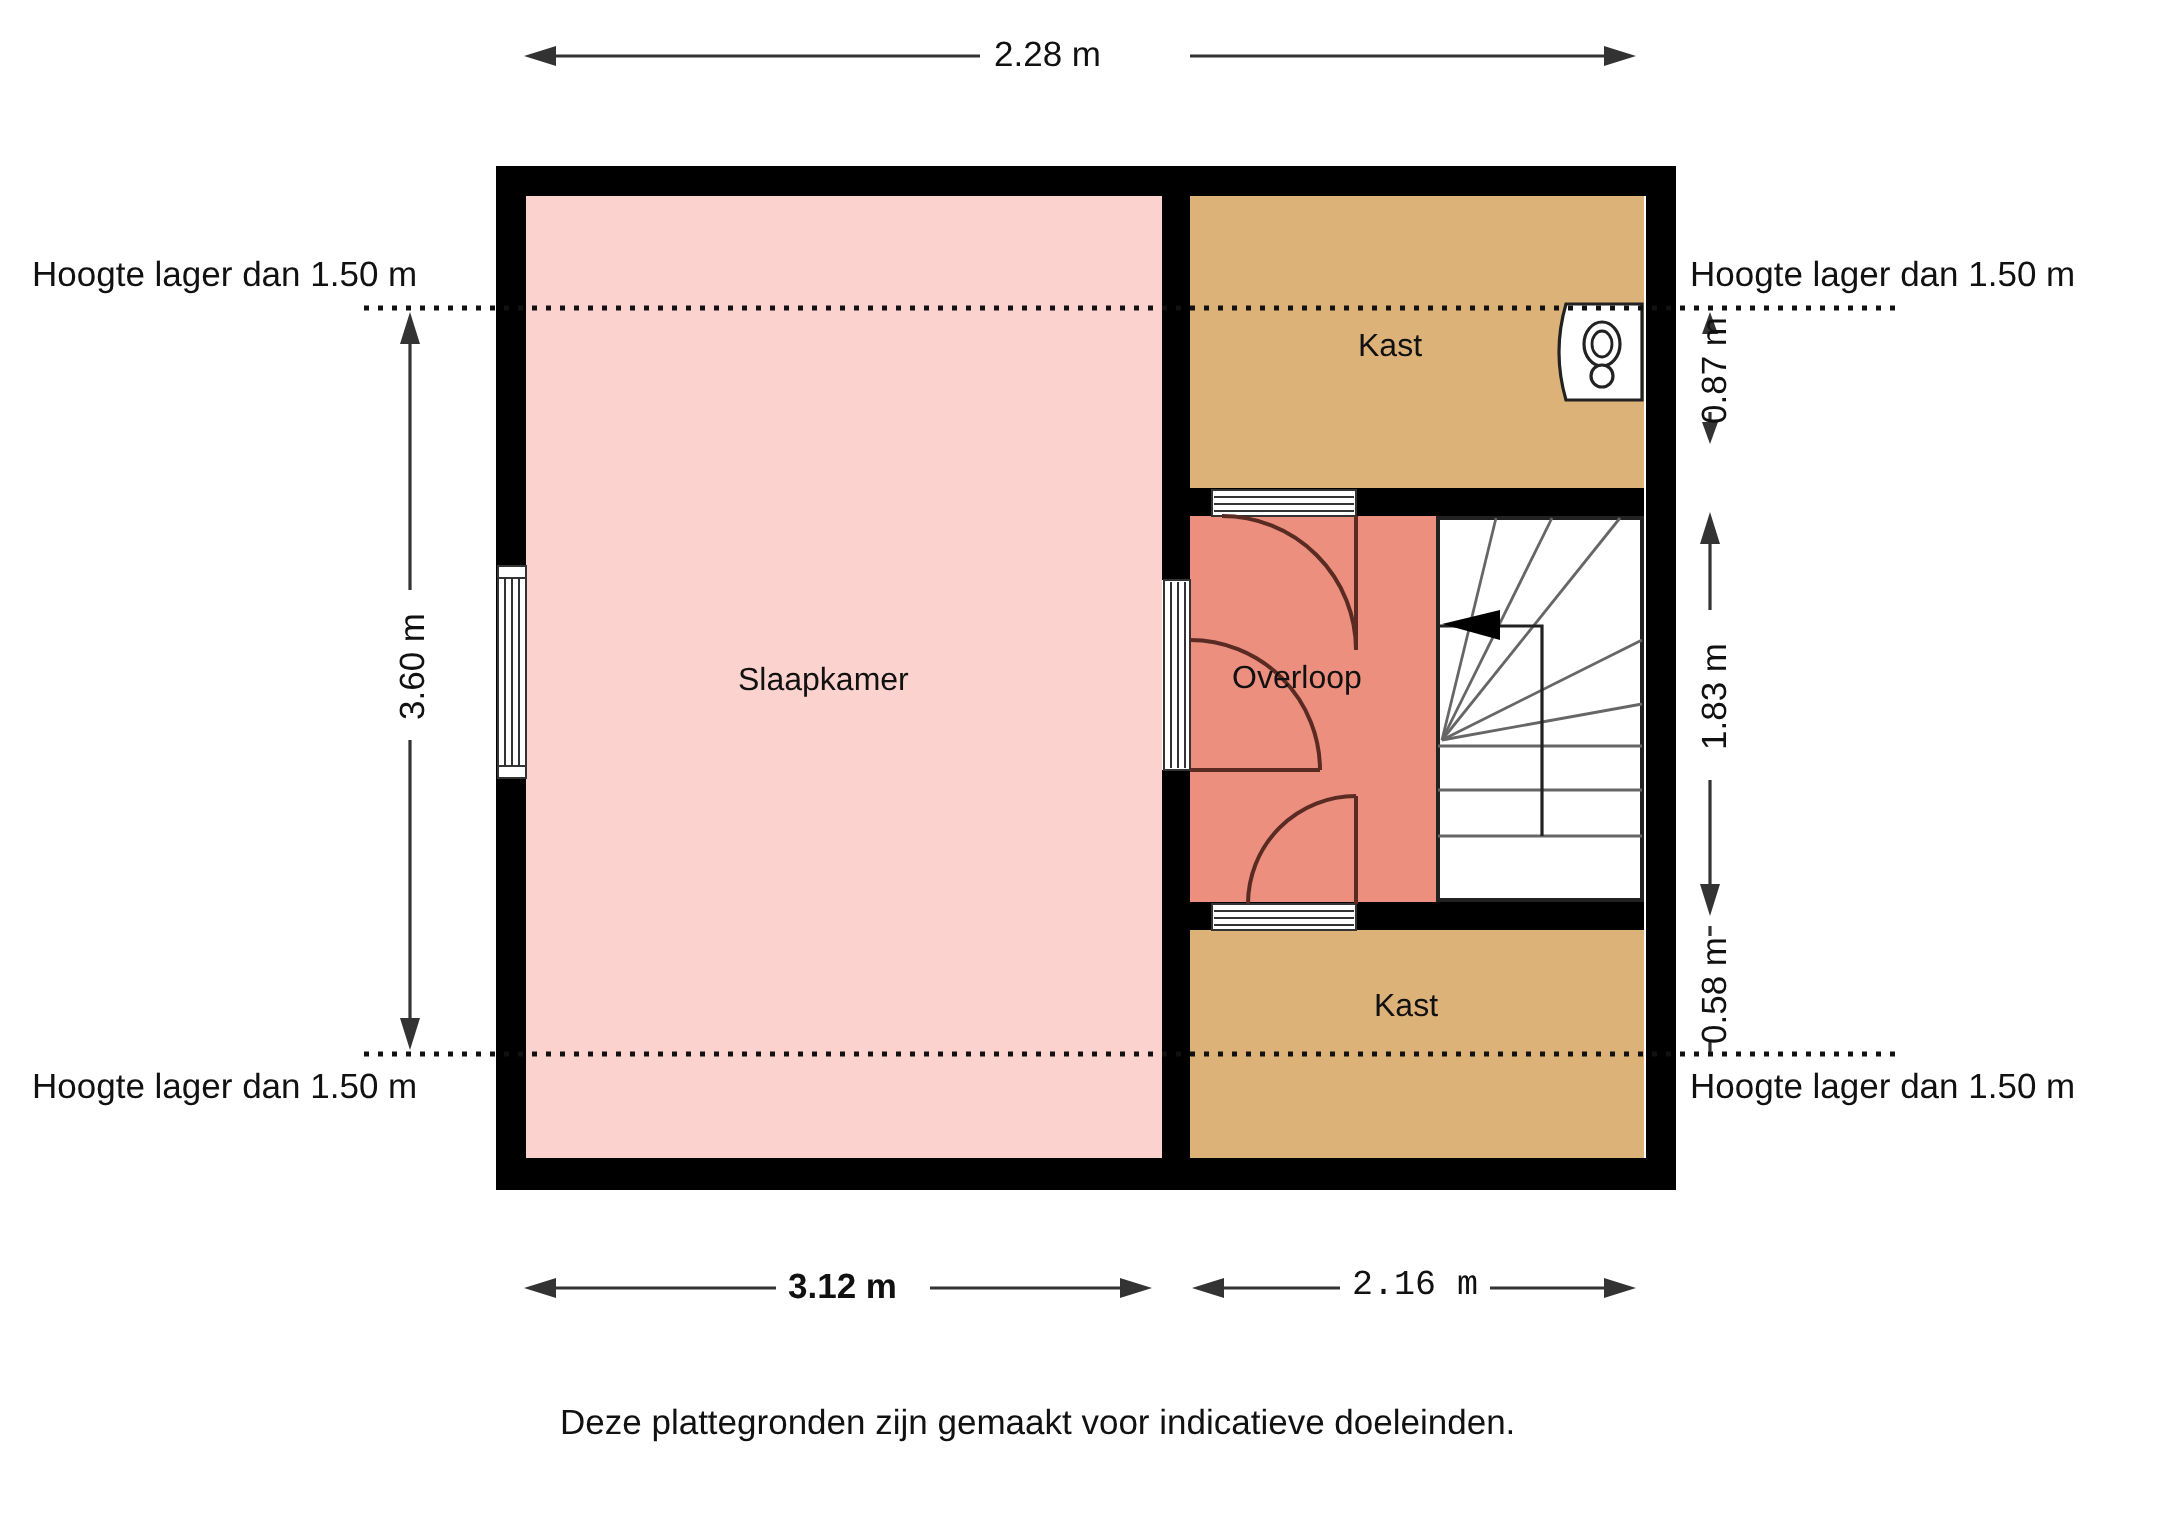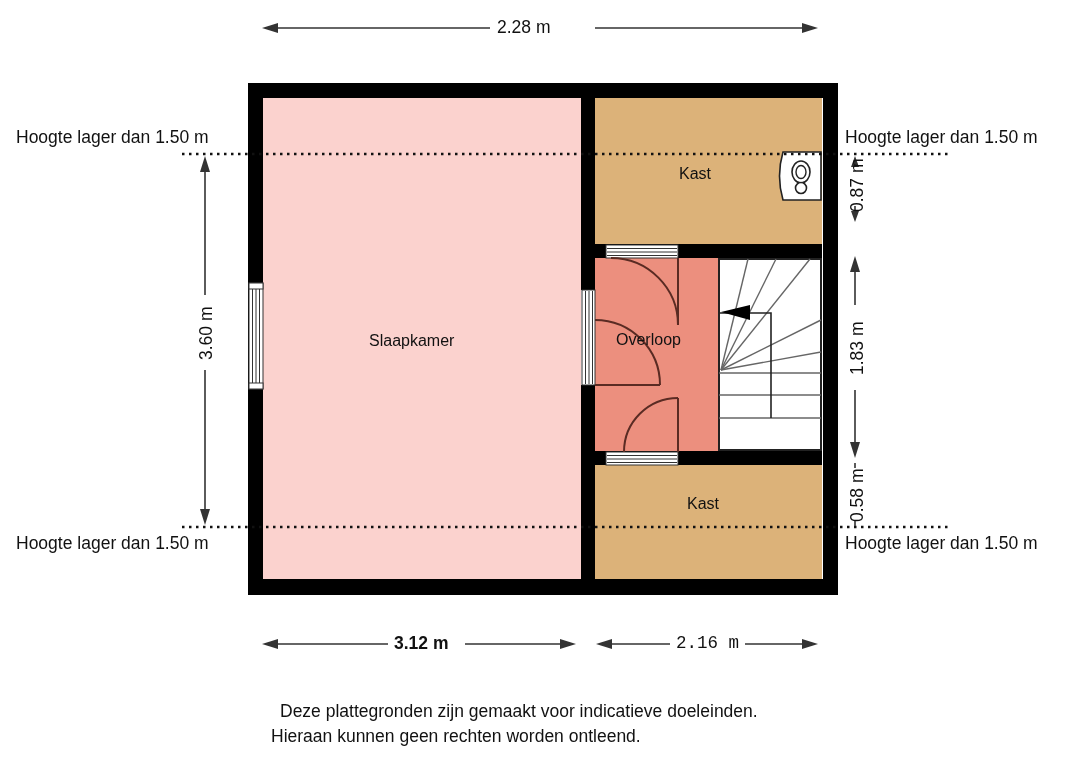--- a/index.html
+++ b/index.html
@@ -222,15 +222,14 @@
   <div class="txt room-label" style="left:369px; top:332px;">Slaapkamer</div>
 
   <div class="txt room-label" style="left:679px; top:165px;">Kast</div>
 
   <div class="txt room-label" style="left:616px; top:331px;">Overloop</div>
 
   <div class="txt room-label" style="left:687px; top:495px;">Kast</div>
 
   <div class="txt footer-note" style="left:280px; top:699px;">Deze plattegronden zijn gemaakt voor indicatieve doeleinden.</div>
 
-  <div class="txt footer-note" style="left:271px; top:724px;">Hieraan kunnen geen rechten worden ontleend.</div>
 
 </div>
 
 </body></html>

